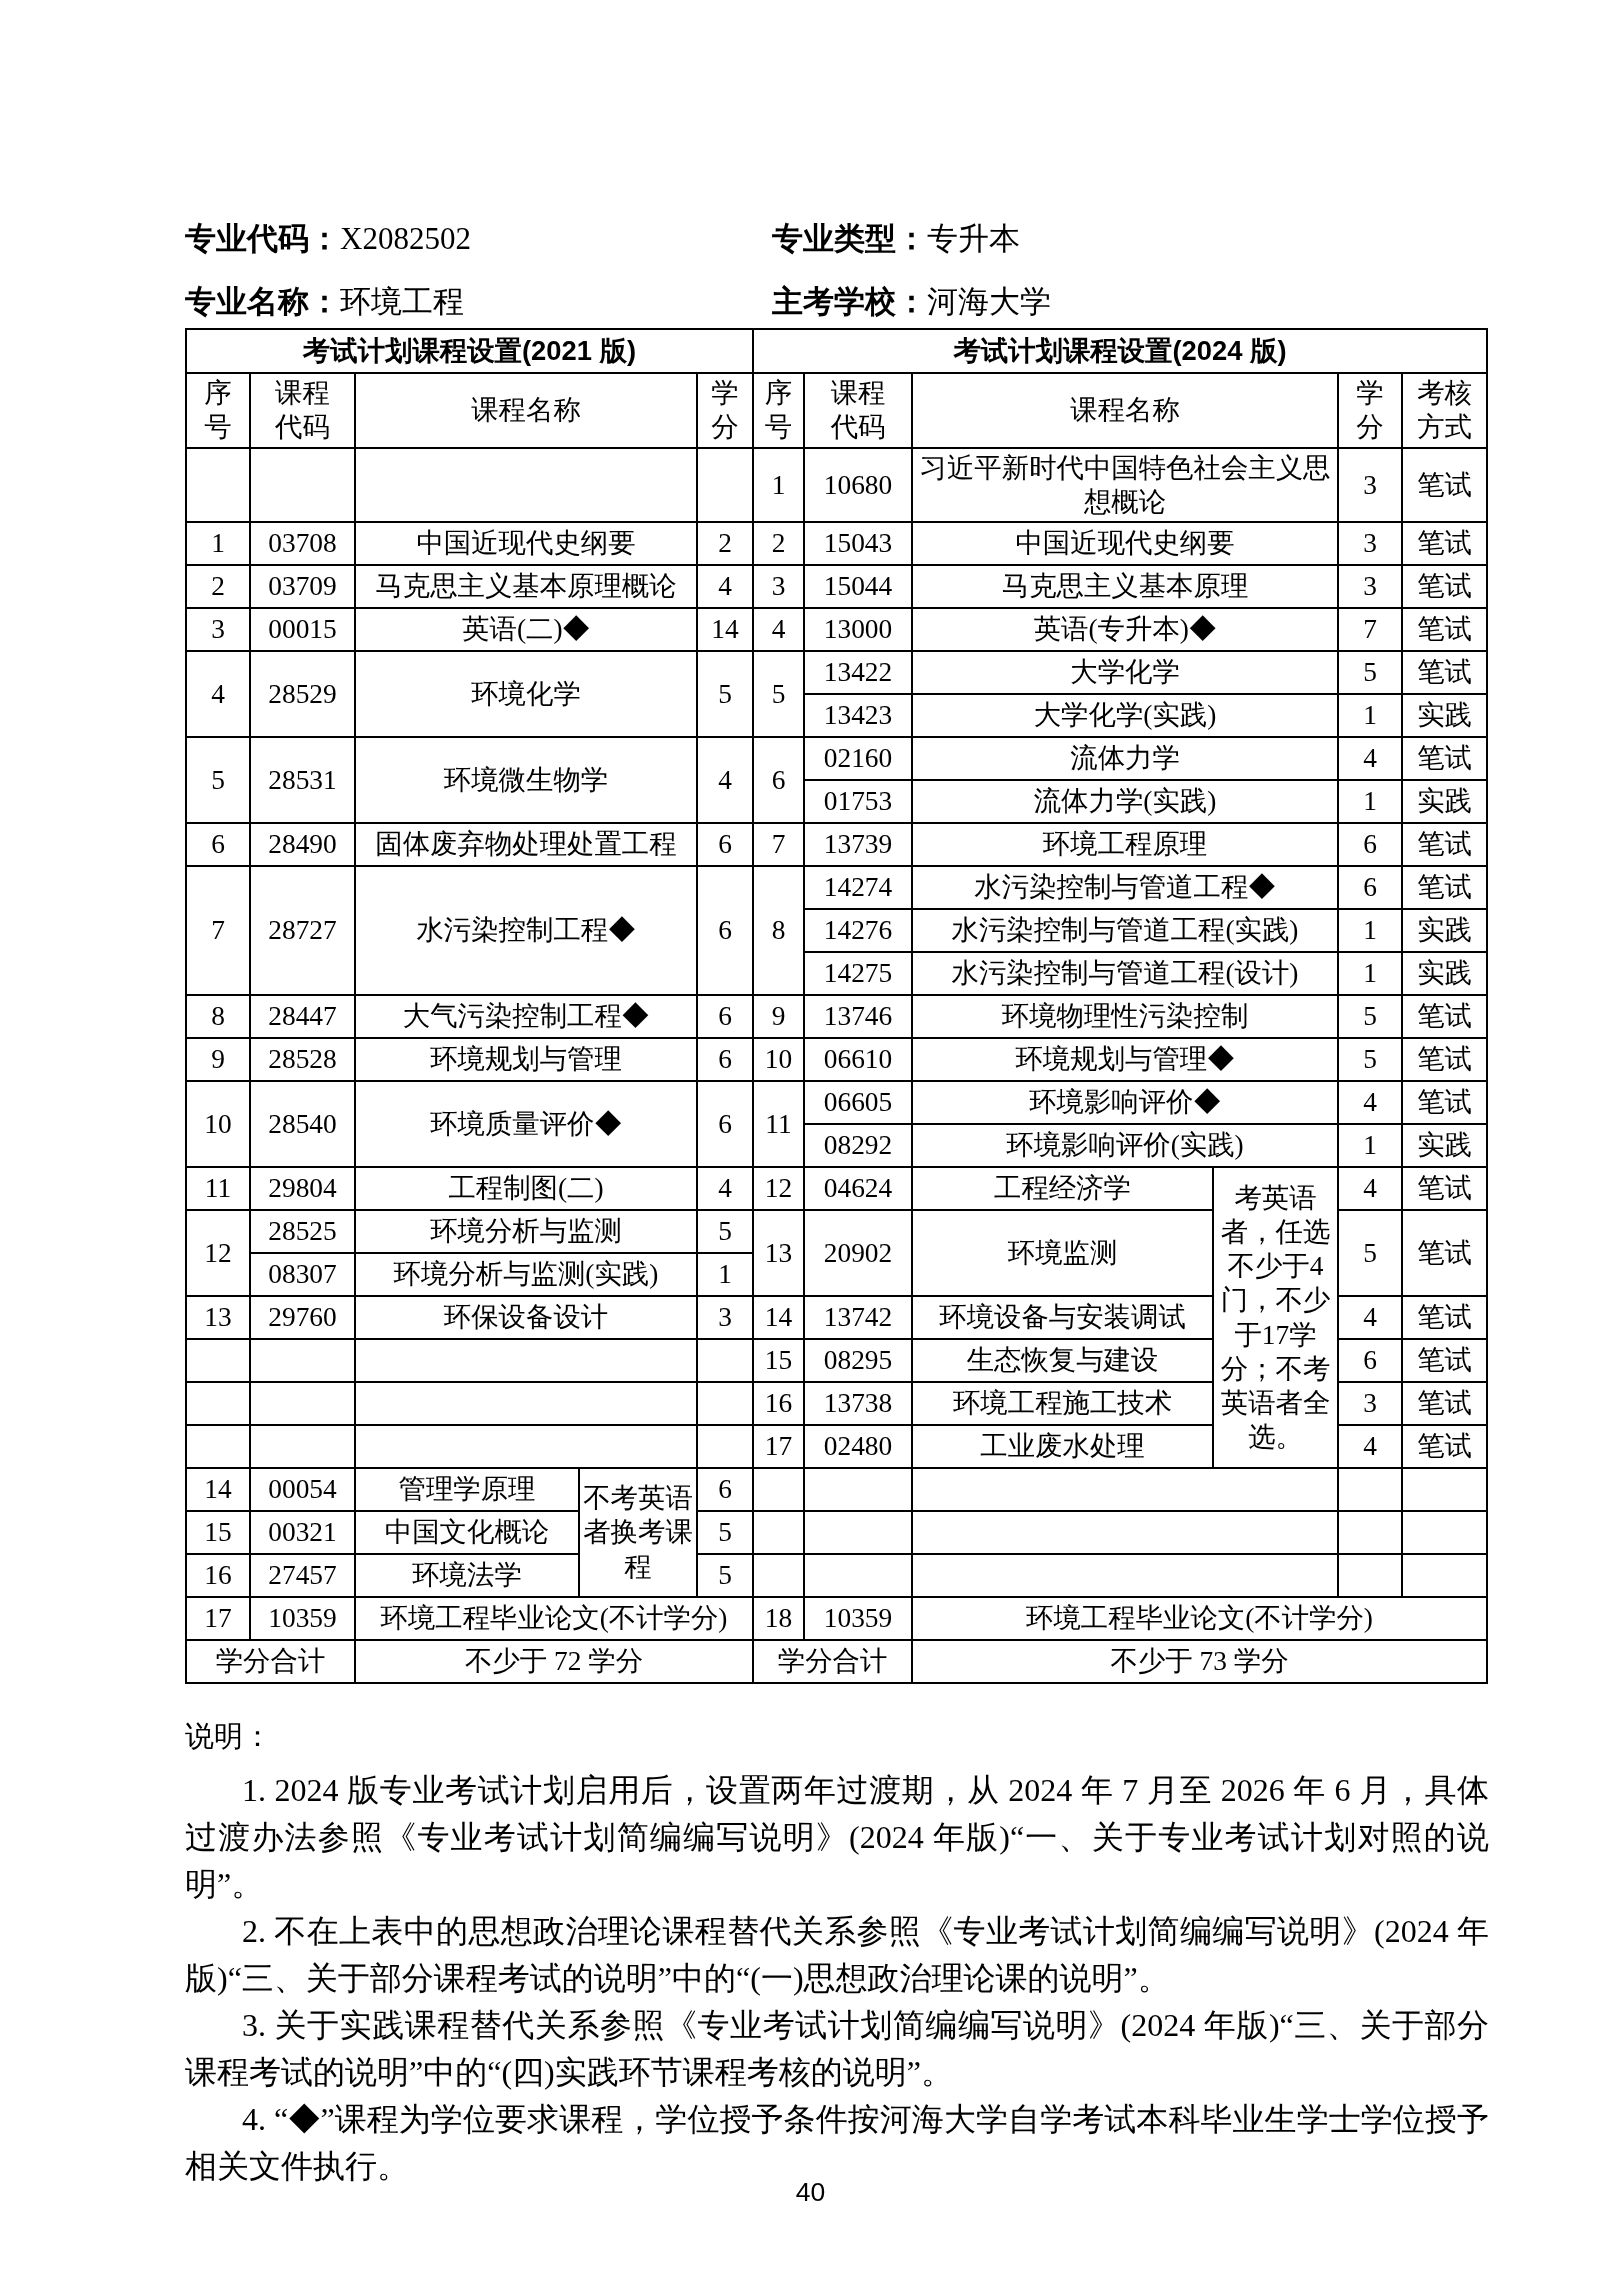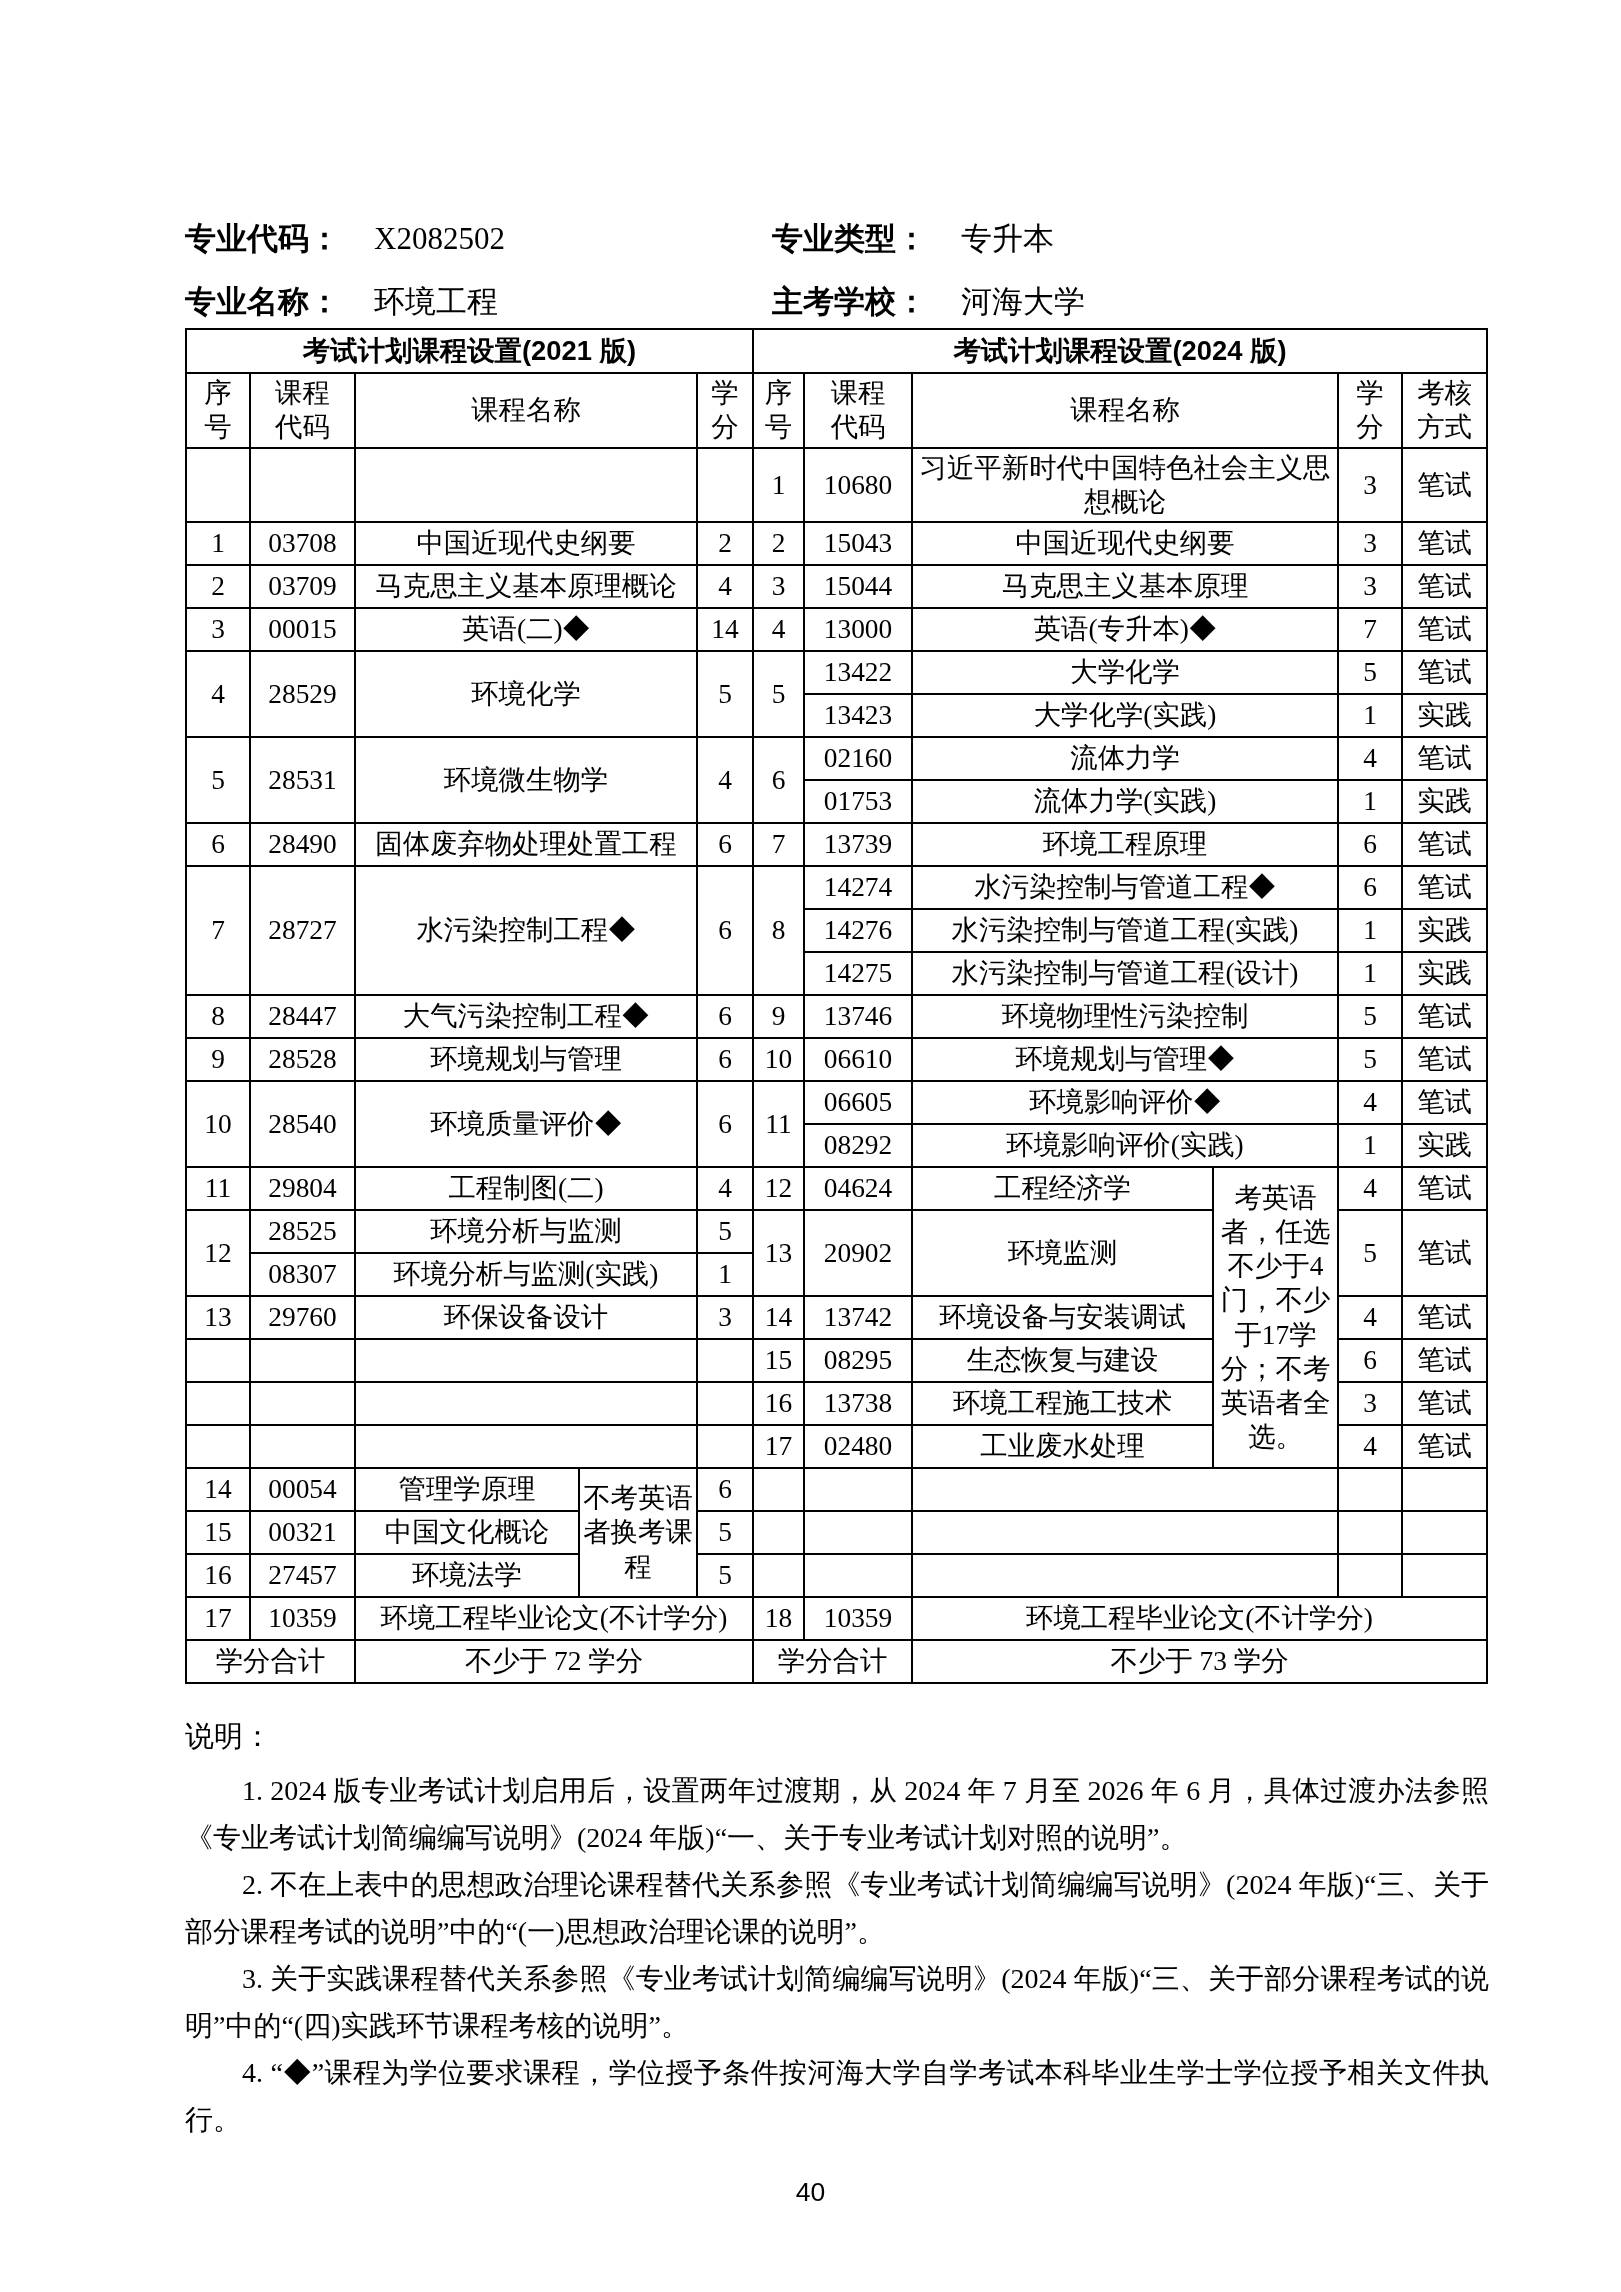--- a/index.html
+++ b/index.html
@@ -6,42 +6,42 @@
   html,body { background:#ffffff; }
   body {
     width:1621px; height:2293px; position:relative;
     font-family:"Liberation Serif", serif; color:#000;
   }
   .page { position:absolute; inset:0; background:#fff; }
 
   
   .meta-item { position:absolute; font-size:31px; white-space:nowrap; }
   .meta-label { font-family:"Liberation Sans", sans-serif; font-weight:bold; }
-  .meta-value { font-family:"Liberation Serif", serif;margin-left:34px; }
+  .meta-value { font-family:"Liberation Serif", serif; }
 
   
   table.plan {
     position:absolute; left:185px; top:328px; width:1302px;
     border-collapse:collapse; table-layout:fixed;
   }
   table.plan td {
     border:2px solid #000; text-align:center; vertical-align:middle;
     font-size:27.4px; line-height:1.25; padding:2px; overflow:hidden;
   }
   td.ttl { font-family:"Liberation Sans", sans-serif; font-weight:600; font-size:28px;border-radius:18px; }
   td.hd  { white-space:pre-line; font-size:28px; line-height:1.3; }
   td.nm  { text-align:left; padding-left:10.8px; }
   td.note{ text-align:left; padding:3.9px 5.9px; font-size:26.5px; line-height:1.28; }
   tr.h45 { height:44px; } tr.h75 { height:74px; } tr.h70 { height:69px; }
   tr.h44 { height:43px; }
 
   
   .notes { position:absolute; left:185px; top:1717px; width:1304px; }
   .notes-title { font-family:"Liberation Sans", sans-serif; font-weight:normal; font-size:29px; margin-bottom:9.8px; }
-  .note-item { font-size:28px; line-height:47px; text-indent:57px; text-align:justify; }
+  .note-item { font-size:32px; line-height:47px; text-indent:57px; text-align:justify; }
 
   .pageno {
     position:absolute; left:0; top:2150px; width:1621px; text-align:center;
     font-family:"Liberation Sans", sans-serif; font-size:26.5px;margin-top:27px;
   }
 </style>
 </head>
 <body>
 
 <div class="page">

